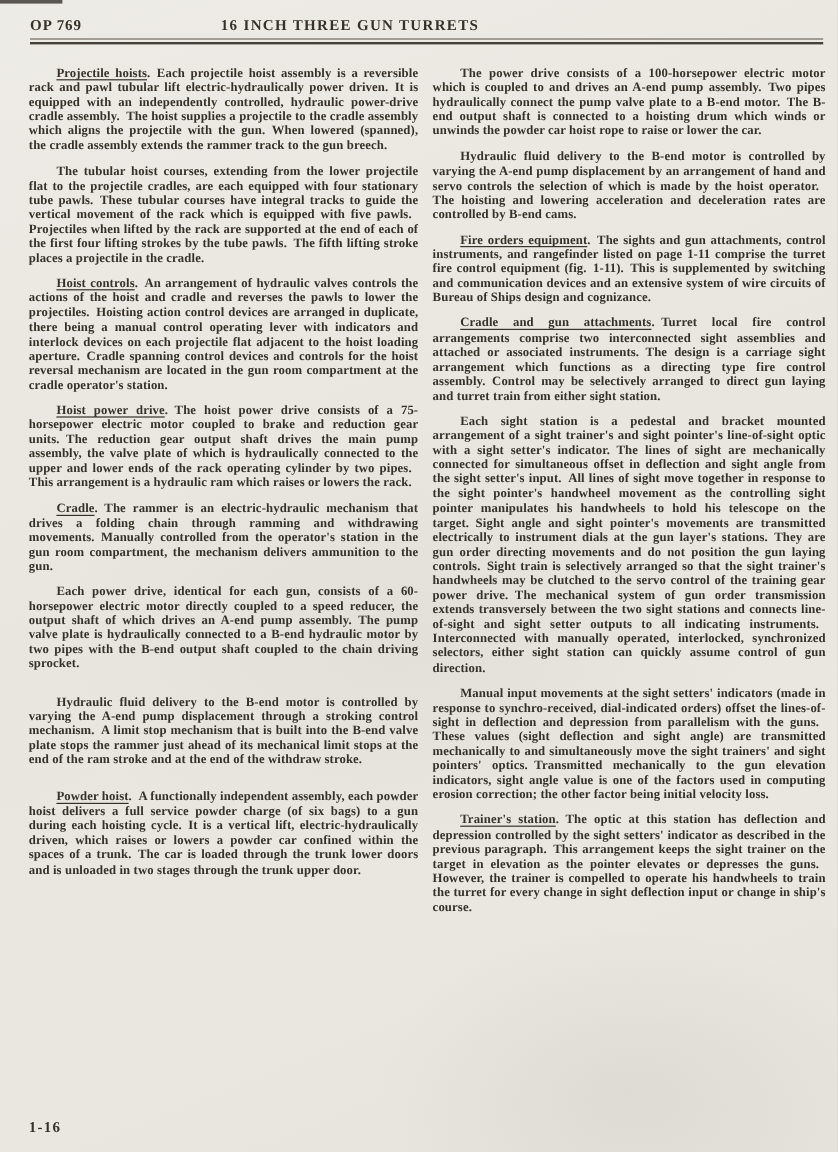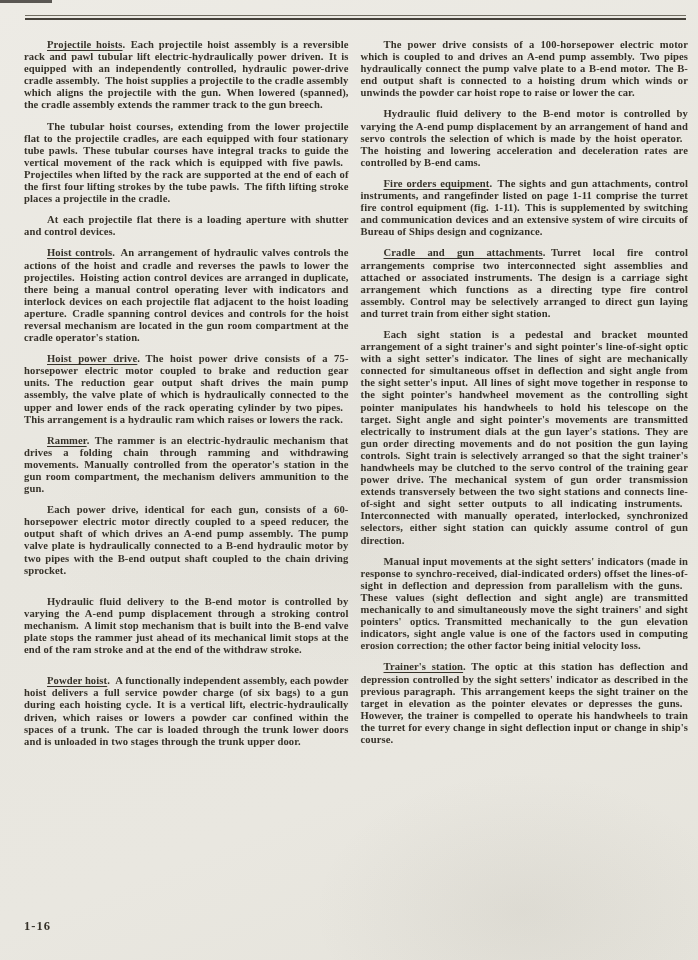--- a/index.html
+++ b/index.html
@@ -75,40 +75,43 @@
   }
   .col p.extra-space { margin-top: 19px; }
   .rh {
     text-decoration: underline;
     text-underline-offset: 1.5px;
     text-decoration-thickness: 1px;
   }
   .page-number {
     position: absolute;
     left: 24px;
-    bottom: 26px;
+    bottom: 13px;
     font-size: 12.5px;
     letter-spacing: 1px;
     text-align: right;
   }
 </style>
 </head>
 <body>
 
 <div class="page">
+  <div class="header">
+    <span class="doc-number">OP 769</span>
+    <span class="page-title">16 INCH THREE GUN TURRETS</span>
+  </div>
   <div class="header-rule"></div>
 
   <div class="content">
     <div class="col col-left">
         <p><span class="rh">Projectile hoists</span>. Each projectile hoist assembly is a reversible rack and pawl tubular lift electric-hydraulically power driven. It is equipped with an independently controlled, hydraulic power-drive cradle assembly. The hoist supplies a projectile to the cradle assembly which aligns the projectile with the gun. When lowered (spanned), the cradle assembly extends the rammer track to the gun breech.</p>
         <p>The tubular hoist courses, extending from the lower projectile flat to the projectile cradles, are each equipped with four stationary tube pawls. These tubular courses have integral tracks to guide the vertical movement of the rack which is equipped with five pawls. Projectiles when lifted by the rack are supported at the end of each of the first four lifting strokes by the tube pawls. The fifth lifting stroke places a projectile in the cradle.</p>
-        <p>At each projectile flat there is a loading aperture with shutter and control devices.</p>
         <p><span class="rh">Hoist controls</span>. An arrangement of hydraulic valves controls the actions of the hoist and cradle and reverses the pawls to lower the projectiles. Hoisting action control devices are arranged in duplicate, there being a manual control operating lever with indicators and interlock devices on each projectile flat adjacent to the hoist loading aperture. Cradle spanning control devices and controls for the hoist reversal mechanism are located in the gun room compartment at the cradle operator's station.</p>
         <p><span class="rh">Hoist power drive</span>. The hoist power drive consists of a 75-horsepower electric motor coupled to brake and reduction gear units. The reduction gear output shaft drives the main pump assembly, the valve plate of which is hydraulically connected to the upper and lower ends of the rack operating cylinder by two pipes. This arrangement is a hydraulic ram which raises or lowers the rack.</p>
-        <p><span class="rh">Rammer</span>. The rammer is an electric-hydraulic mechanism that drives a folding chain through ramming and withdrawing movements. Manually controlled from the operator's station in the gun room compartment, the mechanism delivers ammunition to the gun.</p>
+        <p><span class="rh">Cradle</span>. The rammer is an electric-hydraulic mechanism that drives a folding chain through ramming and withdrawing movements. Manually controlled from the operator's station in the gun room compartment, the mechanism delivers ammunition to the gun.</p>
         <p>Each power drive, identical for each gun, consists of a 60-horsepower electric motor directly coupled to a speed reducer, the output shaft of which drives an A-end pump assembly. The pump valve plate is hydraulically connected to a B-end hydraulic motor by two pipes with the B-end output shaft coupled to the chain driving sprocket.</p>
         <p class="extra-space">Hydraulic fluid delivery to the B-end motor is controlled by varying the A-end pump displacement through a stroking control mechanism. A limit stop mechanism that is built into the B-end valve plate stops the rammer just ahead of its mechanical limit stops at the end of the ram stroke and at the end of the withdraw stroke.</p>
         <p class="extra-space"><span class="rh">Powder hoist</span>. A functionally independent assembly, each powder hoist delivers a full service powder charge (of six bags) to a gun during each hoisting cycle. It is a vertical lift, electric-hydraulically driven, which raises or lowers a powder car confined within the spaces of a trunk. The car is loaded through the trunk lower doors and is unloaded in two stages through the trunk upper door.</p>
       </div>
     <div class="col col-right">
         <p>The power drive consists of a 100-horsepower electric motor which is coupled to and drives an A-end pump assembly. Two pipes hydraulically connect the pump valve plate to a B-end motor. The B-end output shaft is connected to a hoisting drum which winds or unwinds the powder car hoist rope to raise or lower the car.</p>
         <p>Hydraulic fluid delivery to the B-end motor is controlled by varying the A-end pump displacement by an arrangement of hand and servo controls the selection of which is made by the hoist operator. The hoisting and lowering acceleration and deceleration rates are controlled by B-end cams.</p>
         <p><span class="rh">Fire orders equipment</span>. The sights and gun attachments, control instruments, and rangefinder listed on page 1-11 comprise the turret fire control equipment (fig. 1-11). This is supplemented by switching and communication devices and an extensive system of wire circuits of Bureau of Ships design and cognizance.</p>
         <p><span class="rh">Cradle and gun attachments</span>. Turret local fire control arrangements comprise two interconnected sight assemblies and attached or associated instruments. The design is a carriage sight arrangement which functions as a directing type fire control assembly. Control may be selectively arranged to direct gun laying and turret train from either sight station.</p>
         <p>Each sight station is a pedestal and bracket mounted arrangement of a sight trainer's and sight pointer's line-of-sight optic with a sight setter's indicator. The lines of sight are mechanically connected for simultaneous offset in deflection and sight angle from the sight setter's input. All lines of sight move together in response to the sight pointer's handwheel movement as the controlling sight pointer manipulates his handwheels to hold his telescope on the target. Sight angle and sight pointer's movements are transmitted electrically to instrument dials at the gun layer's stations. They are gun order directing movements and do not position the gun laying controls. Sight train is selectively arranged so that the sight trainer's handwheels may be clutched to the servo control of the training gear power drive. The mechanical system of gun order transmission extends transversely between the two sight stations and connects line-of-sight and sight setter outputs to all indicating instruments. Interconnected with manually operated, interlocked, synchronized selectors, either sight station can quickly assume control of gun direction.</p>

